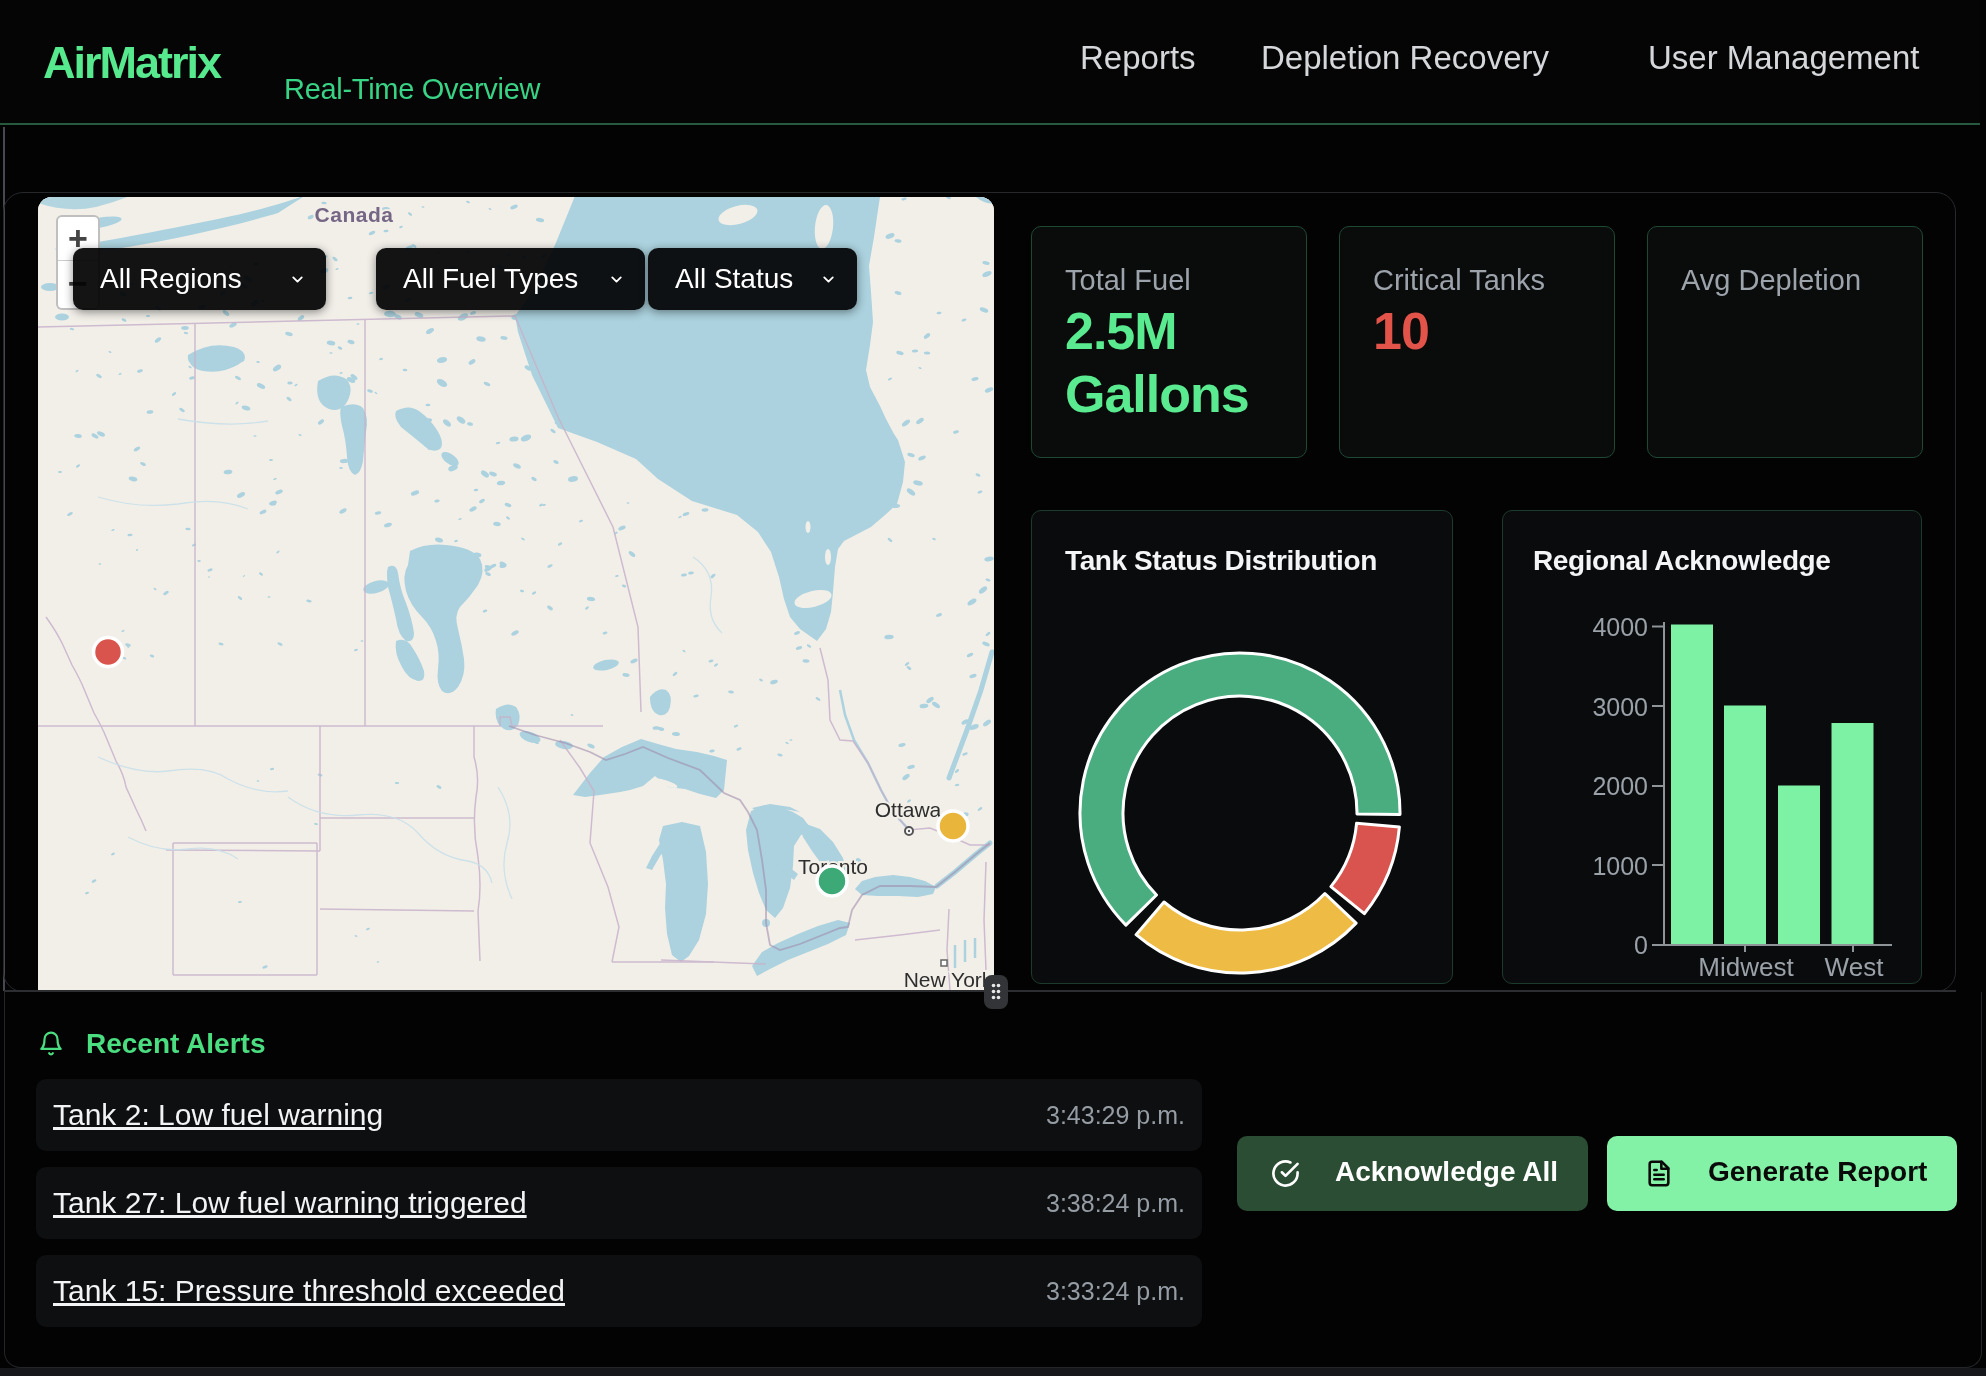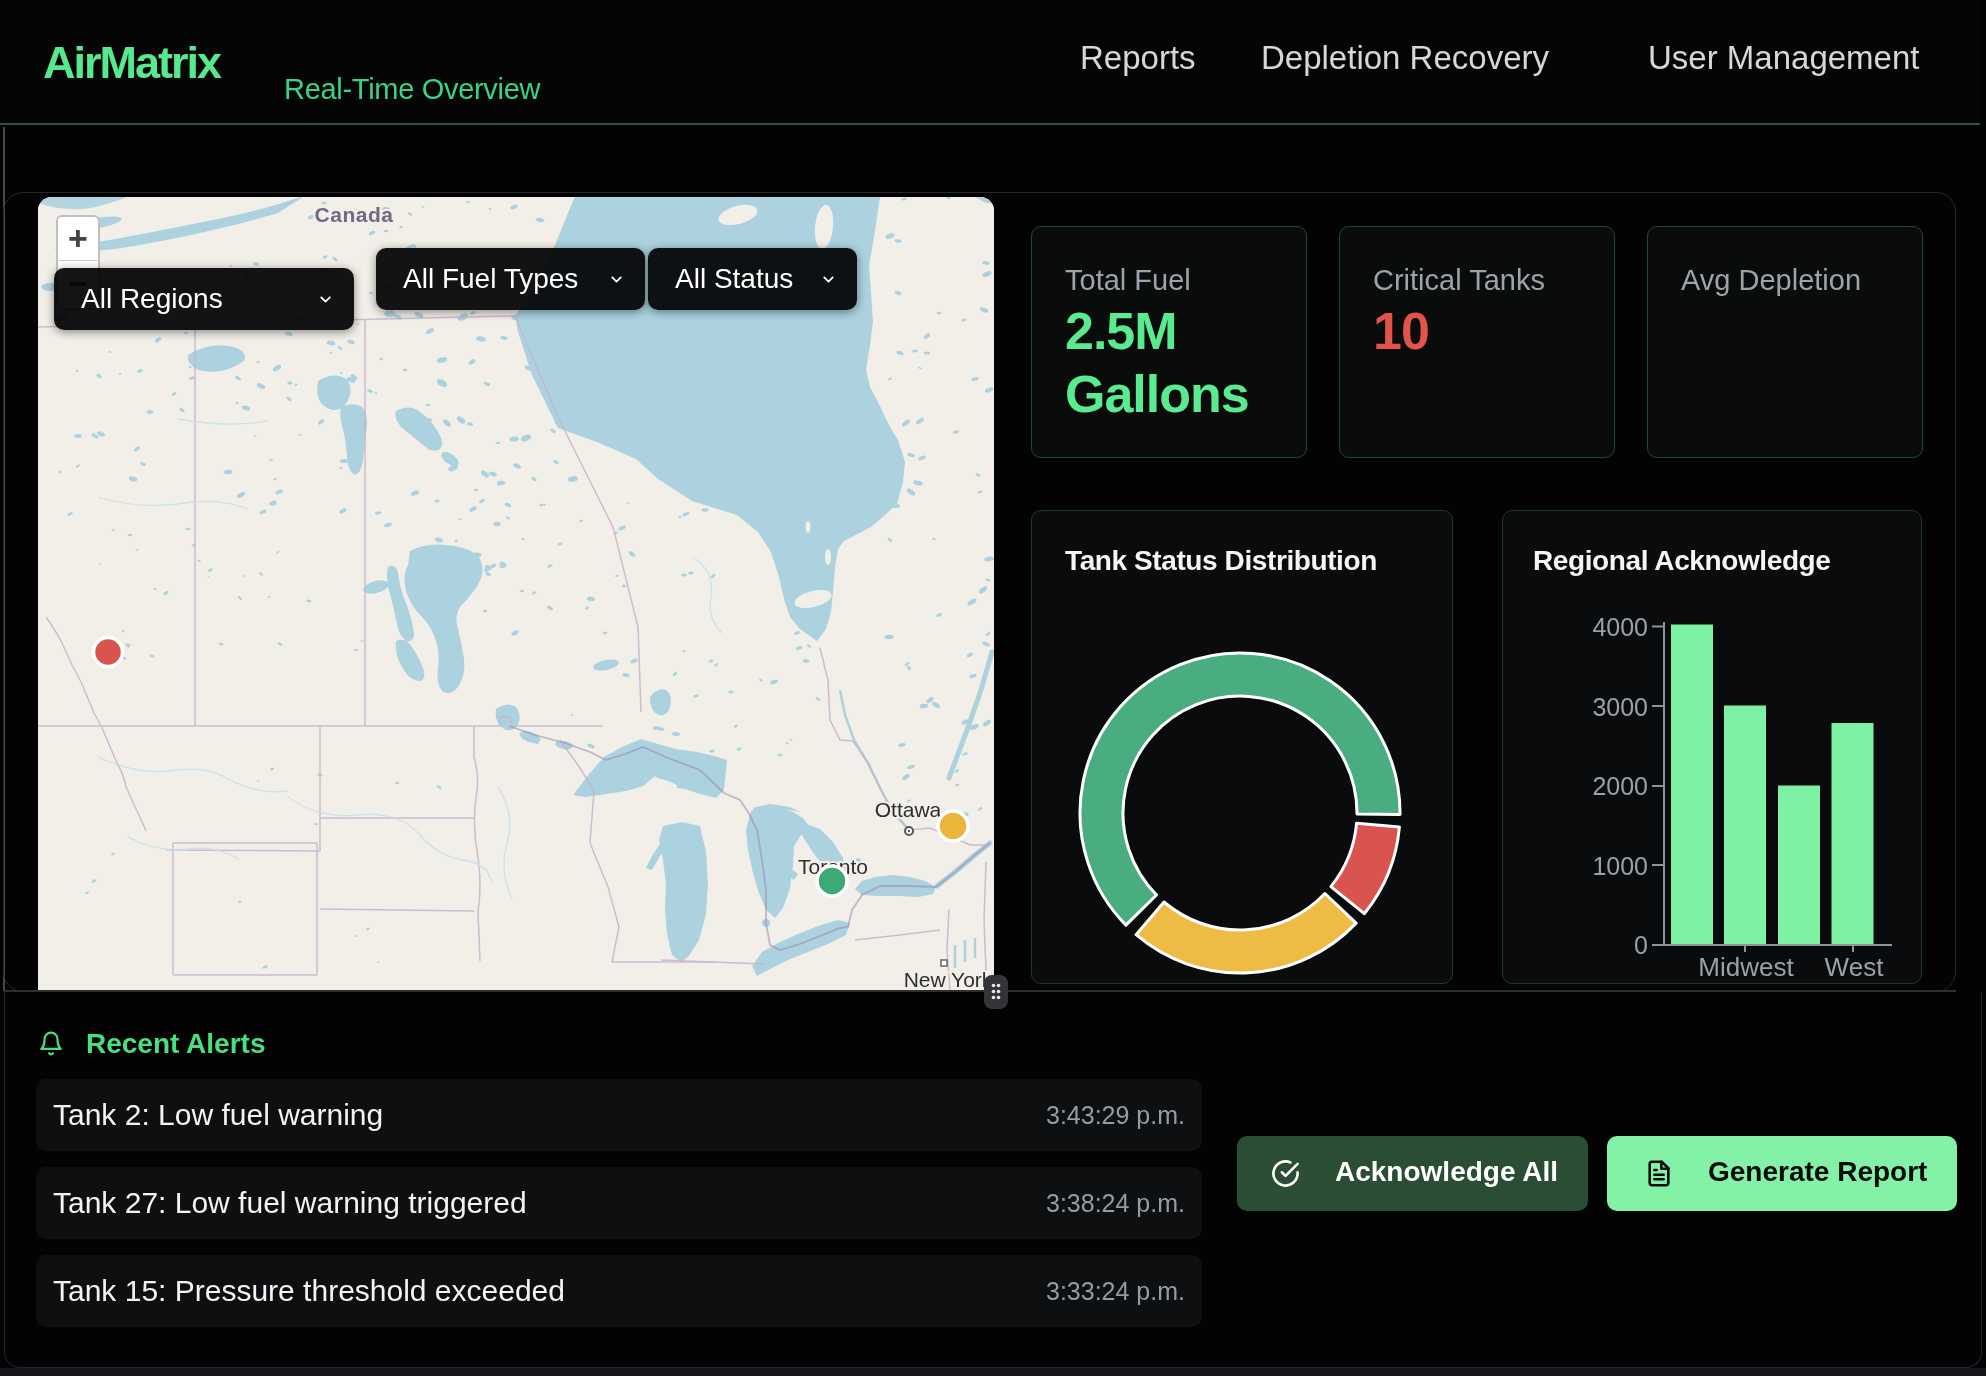--- a/index.html
+++ b/index.html
@@ -49,21 +49,21 @@
   .ccard { position:absolute; top:510px; height:474px; background:#0a0b0c;
     border:1.5px solid #1d3b2c; border-radius:10px; }
   .ctitle { position:absolute; top:545px; font-size:28px; font-weight:bold; color:#f4f5f6; letter-spacing:-0.4px;}
 
   
   #grip { position:absolute; left:984px; top:975px; width:24px; height:34px; background:#323438; border-radius:8px; }
 
   
   #recent { position:absolute; left:86px; top:1028px; font-size:28px; font-weight:bold; color:#4ade80; }
   .arow { position:absolute; left:36px; width:1166px; height:72px; background:#0e0f11; border-radius:10px;
-    color:#f2f3f4; font-size:30px; font-weight:500; line-height:72px; padding-left:17px; }
+    color:#f2f3f4; font-size:30px; font-weight:500; line-height:72px; padding-left:17px;text-decoration:underline; }
   .arow .time { position:absolute; right:17px; top:0; font-size:25px; font-weight:normal; color:#959ca4; }
   .btn { position:absolute; top:1136px; height:75px; border-radius:10px; font-size:28px; font-weight:600; }
 </style>
 </head>
 <body>
   <div id="header">
     <div id="logo">AirMatrix</div>
     <div id="subtitle">Real-Time Overview</div>
     <div class="nav" style="left:1080px;text-align:center;">Reports</div>
     <div class="nav" style="left:1261px;">Depletion Recovery</div>
@@ -509,21 +509,21 @@
       <text x="910" y="790" font-size="21" fill="#2e2e2e" paint-order="stroke" stroke="#f2efe9" stroke-width="4" text-anchor="middle">New York</text>
       <circle cx="70" cy="455" r="14.5" fill="#d9544d" stroke="#fff" stroke-width="3.5"></circle>
       <circle cx="915" cy="629" r="15" fill="#e9b63b" stroke="#fff" stroke-width="3.5"></circle>
       <circle cx="794" cy="684" r="15" fill="#3da977" stroke="#fff" stroke-width="3.5"></circle>
     </svg></div>
 
   <div id="zoomctl">
     <div class="plus">+</div>
     <div class="minus">−</div>
   </div>
-  <div class="dd" style="left:54px;  width:300px;margin-top:20px;">All Regions<svg width="17" height="17" viewBox="0 0 24 24" fill="none" stroke="#fff" stroke-width="2.6" stroke-linecap="round" stroke-linejoin="round">
+  <div class="dd" style="left:73px;  width:253px;">All Regions<svg width="17" height="17" viewBox="0 0 24 24" fill="none" stroke="#fff" stroke-width="2.6" stroke-linecap="round" stroke-linejoin="round">
       <polyline points="6 9 12 15 18 9"></polyline>
     </svg></div>
   <div class="dd" style="left:376px; width:269px;">All Fuel Types<svg width="17" height="17" viewBox="0 0 24 24" fill="none" stroke="#fff" stroke-width="2.6" stroke-linecap="round" stroke-linejoin="round">
       <polyline points="6 9 12 15 18 9"></polyline>
     </svg></div>
   <div class="dd" style="left:648px; width:209px;">All Status<svg width="17" height="17" viewBox="0 0 24 24" fill="none" stroke="#fff" stroke-width="2.6" stroke-linecap="round" stroke-linejoin="round">
       <polyline points="6 9 12 15 18 9"></polyline>
     </svg></div>
 
   <div class="scard" style="left:1031px;">

